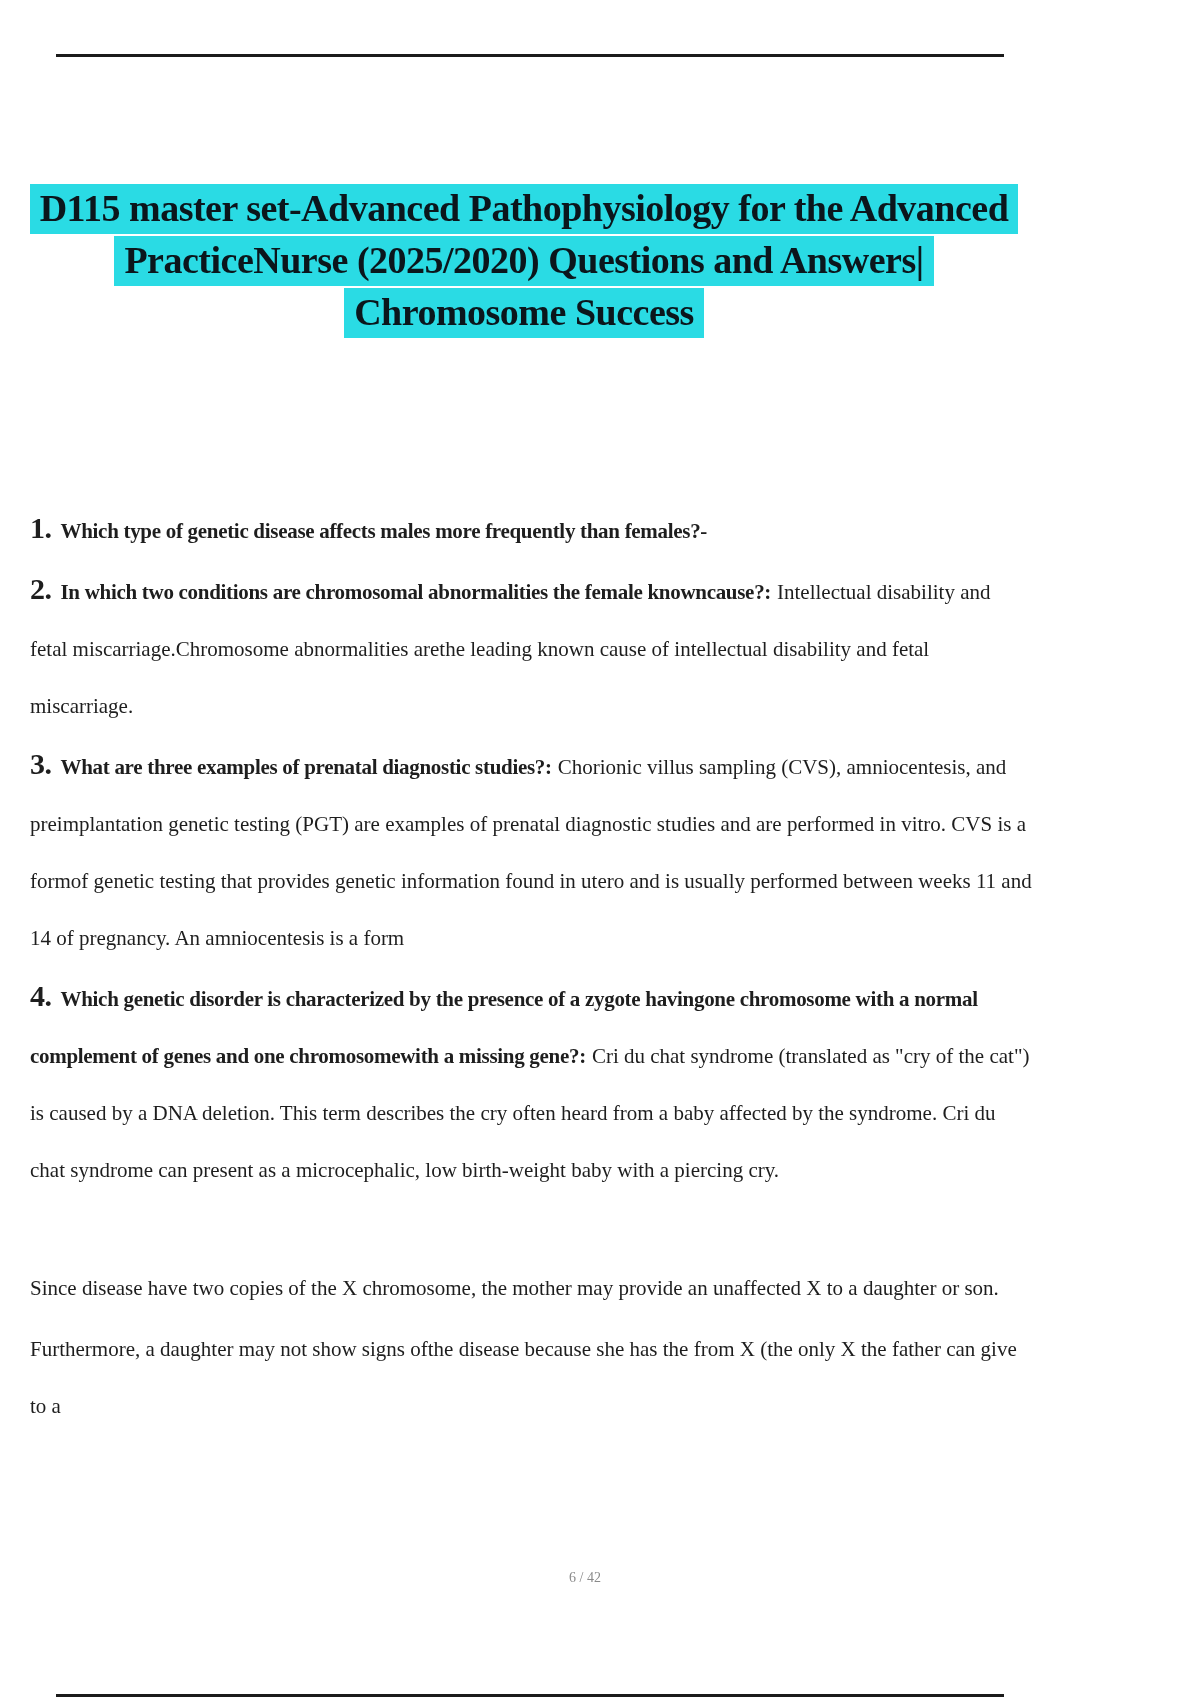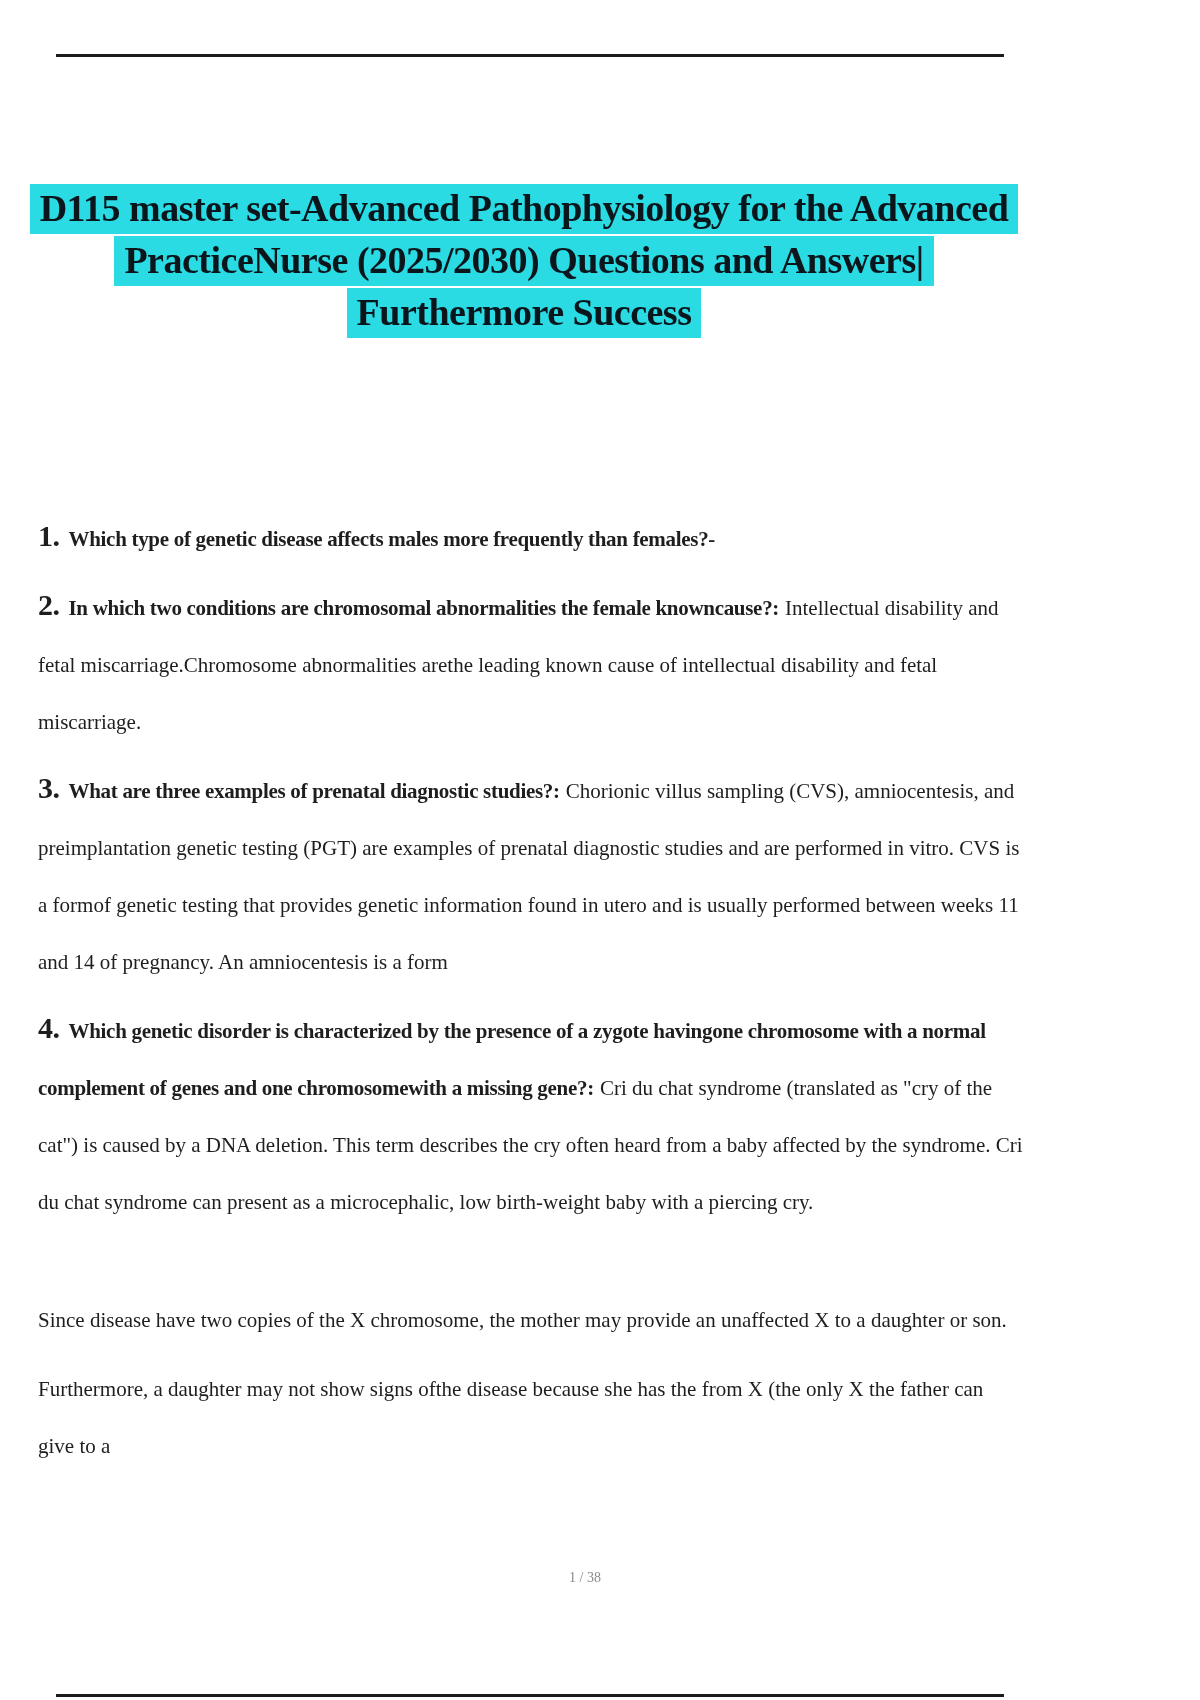--- a/index.html
+++ b/index.html
@@ -46,21 +46,21 @@
 
   .content {
     position: absolute;
     top: 499px;
     left: 30px;
     right: 16px;
     font-size: 21px;
     line-height: 57px;
     color: #1e1e1e;
   }
-  .content p { margin: 8px; }
+  .content p { margin: 0; }
   .content p.gap-top { margin-top: 57px; }
   .qnum {
     font-weight: bold;
     font-size: 30px;
     letter-spacing: -0.5px;
   }
   .qnum:not(:empty) { margin-right: 9px; }
   .q {
     font-weight: bold;
     letter-spacing: -0.3px;
@@ -79,38 +79,38 @@
 </style>
 </head>
 <body>
 
 <div class="page">
 
   <div class="rule rule-top"></div>
 
   <h1 class="title-wrap" style="margin:0;">
     <span class="title-line"><span>D115 master set-Advanced Pathophysiology for the Advanced</span></span>
-    <span class="title-line"><span>PracticeNurse (2025/2030) Questions and Answers|</span></span>
-    <span class="title-line"><span>Furthermore Success</span></span>
+    <span class="title-line"><span>PracticeNurse (2025/2020) Questions and Answers|</span></span>
+    <span class="title-line"><span>Chromosome Success</span></span>
   </h1>
 
   <div class="content">
     <p><span class="qnum">1.</span><span class="q">Which type of genetic disease affects males more frequently than females?-</span><span class="a"></span></p>
 
 
     <p><span class="qnum">2.</span><span class="q">In which two conditions are chromosomal abnormalities the female knowncause?:</span><span class="a">Intellectual disability and fetal miscarriage.Chromosome abnormalities arethe leading known cause of intellectual disability and fetal miscarriage.</span></p>
 
     <p><span class="qnum">3.</span><span class="q">What are three examples of prenatal diagnostic studies?:</span><span class="a">Chorionic villus sampling (CVS), amniocentesis, and preimplantation genetic testing (PGT) are examples of prenatal diagnostic studies and are performed in vitro. CVS is a formof genetic testing that provides genetic information found in utero and is usually performed between weeks 11 and 14 of pregnancy. An amniocentesis is a form</span></p>
 
 
     <p><span class="qnum">4.</span><span class="q">Which genetic disorder is characterized by the presence of a zygote havingone chromosome with a normal complement of genes and one chromosomewith a missing gene?:</span><span class="a">Cri du chat syndrome (translated as "cry of the cat") is caused by a DNA deletion. This term describes the cry often heard from a baby affected by the syndrome. Cri du chat syndrome can present as a microcephalic, low birth-weight baby with a piercing cry.</span></p>
 
 
     <p class="gap-top"><span class="qnum"></span><span class="q"></span><span class="a">Since disease have two copies of the X chromosome, the mother may provide an unaffected X to a daughter or son.</span></p>
 
     <p><span class="qnum"></span><span class="q"></span><span class="a">Furthermore, a daughter may not show signs ofthe disease because she has the from X (the only X the father can give to a</span></p>
   </div>
 
-  <div class="footer">1 / 38</div>
+  <div class="footer">6 / 42</div>
 
   <div class="rule rule-bottom"></div>
 
 </div>
 
 </body></html>

